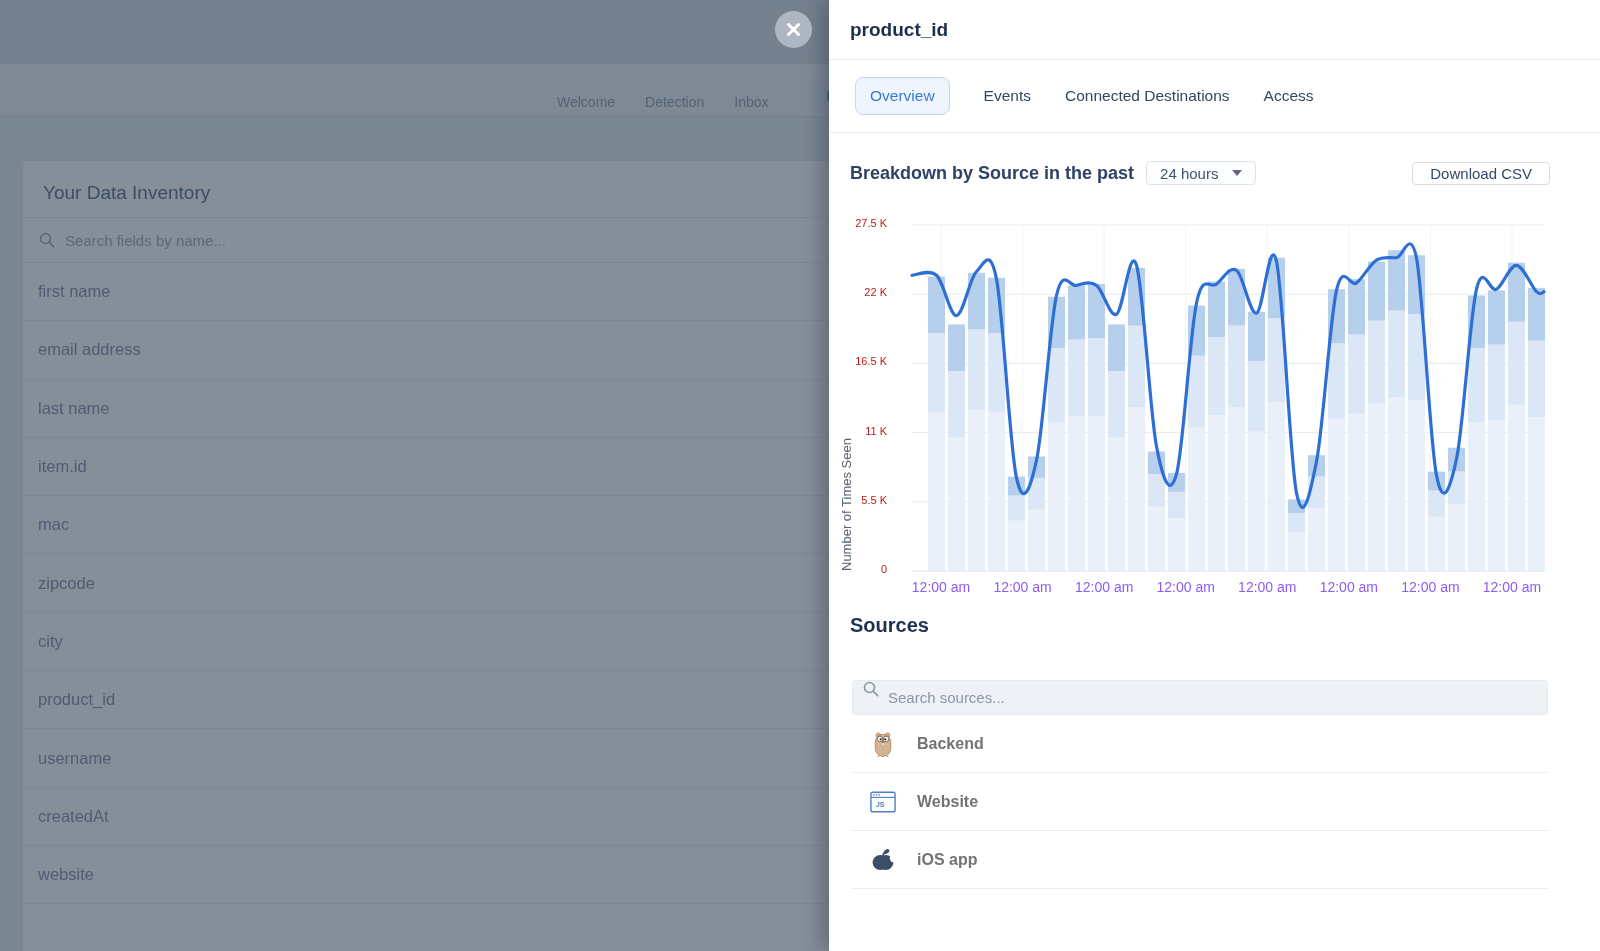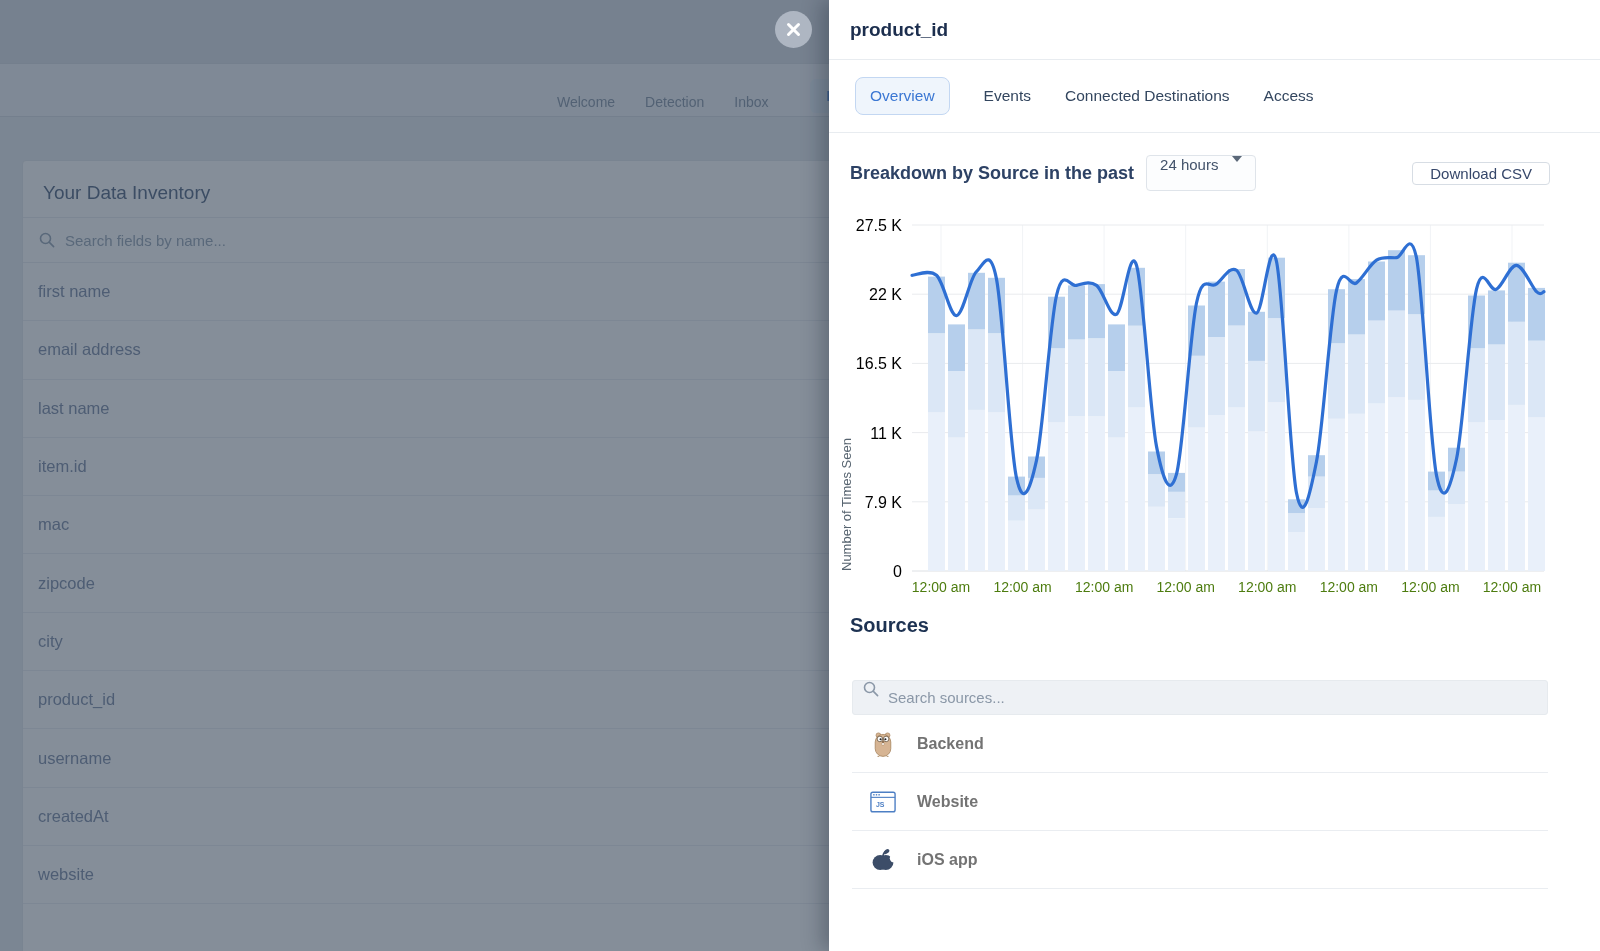--- a/index.html
+++ b/index.html
@@ -44,37 +44,37 @@
   .panel-title { font-size:19px; font-weight:600; color:#1c2e4e; }
   .tabs { height:73px; display:flex; align-items:center; padding-left:26px; gap:34px;
           border-bottom:1px solid #e8ecf0; }
   .tab { font-size:15.5px; font-weight:500; color:#33465f; cursor:pointer; white-space:nowrap; }
   .tab.active { color:#3b77d3; background:#eff5fc; border:1px solid #c3d7f2; border-radius:8px;
                 padding:9px 14px; }
 
   .breakdown-row { position:absolute; left:21px; right:50px; top:152px; height:42px;
                    display:flex; align-items:center; }
   .breakdown-title { font-size:18px; font-weight:700; color:#2d4265; white-space:nowrap; }
-  .range-select { margin-left:12px; height:36px; display:flex; gap:14px;
+  .range-select { margin-left:12px; height:24px; display:flex; align-items:center; gap:14px;
                   padding:0 13px; background:#fcfdfe; border:1px solid #dfe4ea; border-radius:4px;
                   font-size:15px; color:#42526a; cursor:pointer; }
   .caret-down { width:0; height:0; border-left:5px solid transparent; border-right:5px solid transparent;
                 border-top:6px solid #5b6878; }
   .download-btn { margin-left:auto; height:23px; padding:0 17px; background:#fff; cursor:pointer;
                   border:1px solid #d7dde4; border-radius:4px; font-size:15px; font-weight:500;
                   color:#36476a; font-family:"Liberation Sans", sans-serif; }
 
   .chart-block { position:absolute; left:0; top:208px; width:771px; height:400px; }
   .y-axis-label { position:absolute; left:10px; top:17px; height:346px; display:flex; align-items:center;
                   writing-mode:vertical-rl; transform:rotate(180deg); font-size:13px; color:#56636f; }
   .y-ticks { position:absolute; left:0; top:0; width:73px; height:100%; }
-  .y-ticks span { position:absolute; right:0; font-size:16px; color:#000000; white-space:nowrap; }
+  .y-ticks span { position:absolute; right:15px; font-size:11px; color:#b91c1c; white-space:nowrap; }
   #chart-svg { position:absolute; left:83px; top:17px; overflow:visible; }
   .x-labels { position:absolute; top:371px; left:0; width:100%; height:20px; }
-  .x-labels span { position:absolute; width:80px; text-align:center; font-size:14px; color:#4d7c0f; }
+  .x-labels span { position:absolute; width:80px; text-align:center; font-size:14px; color:#8b5cf6; }
 
   .sources-heading { position:absolute; left:21px; top:614px; font-size:20px; font-weight:700; color:#1d3252; }
   .sources-search { position:absolute; left:23px; right:52px; top:680px; height:35px;
                     background:#eef1f5; border:1px solid #e6eaee; border-radius:3px;
                     display:flex; padding-left:10px; gap:9px; }
   .sources-search input { border:none; outline:none; background:transparent; font-size:15px; width:300px;
                           font-family:"Liberation Sans", sans-serif; color:#5d6b7d; }
   .sources-search input::placeholder { color:#8a97a7; }
   .sources-list { position:absolute; left:23px; right:52px; top:715px; }
   .source-row { height:58px; display:flex; align-items:center; padding-left:18px;
@@ -148,21 +148,21 @@
       <span>24 hours</span>
       <span class="caret-down"></span>
     </div>
     <button class="download-btn">Download CSV</button>
   </div>
 
   <div class="chart-block">
     <div class="y-axis-label">Number of Times Seen</div>
     <div class="y-ticks" id="y-ticks">
         <span style="top: 355px;">0</span>
-        <span style="top: 285.8px;">7.9 K</span>
+        <span style="top: 285.8px;">5.5 K</span>
         <span style="top: 216.6px;">11 K</span>
         <span style="top: 147.4px;">16.5 K</span>
         <span style="top: 78.2px;">22 K</span>
         <span style="top: 9px;">27.5 K</span>
       </div>
     <svg id="chart-svg" width="632" height="346">
         <line x1="29.0" y1="0" x2="29.0" y2="346" stroke="#f1f3f6" stroke-width="1"></line>
         <line x1="110.6" y1="0" x2="110.6" y2="346" stroke="#f1f3f6" stroke-width="1"></line>
         <line x1="192.1" y1="0" x2="192.1" y2="346" stroke="#f1f3f6" stroke-width="1"></line>
         <line x1="273.7" y1="0" x2="273.7" y2="346" stroke="#f1f3f6" stroke-width="1"></line>

